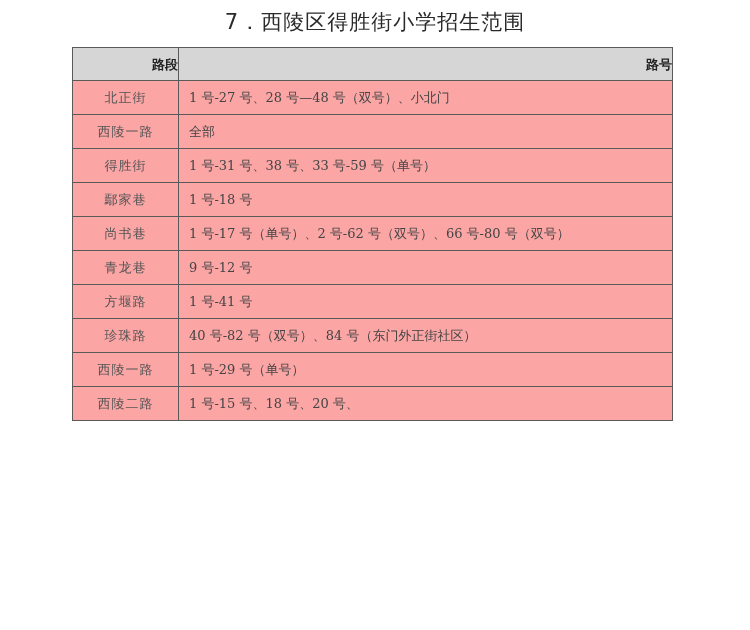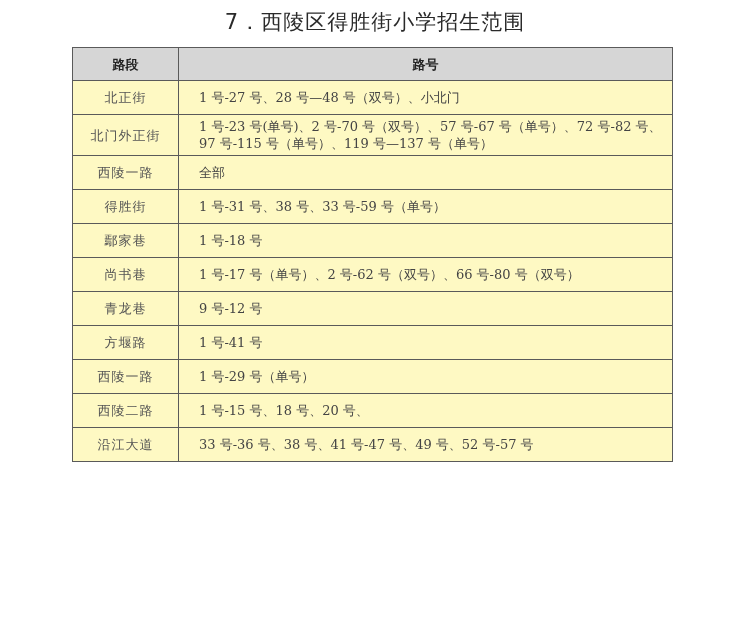--- a/index.html
+++ b/index.html
@@ -45,36 +45,36 @@
       line-height: 17px;
       padding: 0;
     }
     thead th {
       background: #d6d6d6;
       height: 32px;
       font-family: "DejaVu Sans", "Liberation Sans", sans-serif;
       font-weight: bold;
       font-size: 13px;
       color: #222;
-      text-align: center;
+      text-align: right;
     }
     tbody td {
       height: 33px;
-      background: #fef9c3;
+      background: #fca5a5;
       margin-left: 28px;
     }
     tbody tr.tall td { height: 40px; }
     td.road {
       text-align: center;
       color: #555;
       letter-spacing: 1px;
     }
     td.range {
       text-align: left;
-      padding-left: 20px;
+      padding-left: 10px;
       color: #444;
     }
   </style>
 </head>
 <body>
 
 <div class="doc-title">7．西陵区得胜街小学招生范围</div>
 
 <div class="table-wrap">
   <table>
@@ -85,24 +85,20 @@
     <thead>
       <tr>
         <th>路段</th>
         <th>路号</th>
       </tr>
     </thead>
     <tbody>
       <tr>
         <td class="road">北正街</td>
         <td class="range">1 号-27 号、28 号—48 号（双号）、小北门</td>
-      </tr>
-      <tr class="tall">
-        <td class="road">北门外正街</td>
-        <td class="range">1 号-23 号(单号)、2 号-70 号（双号）、57 号-67 号（单号）、72 号-82 号、97 号-115 号（单号）、119 号—137 号（单号）</td>
       </tr>
       <tr>
         <td class="road">西陵一路</td>
         <td class="range">全部</td>
       </tr>
       <tr>
         <td class="road">得胜街</td>
         <td class="range">1 号-31 号、38 号、33 号-59 号（单号）</td>
       </tr>
       <tr>
@@ -115,26 +111,26 @@
       </tr>
       <tr>
         <td class="road">青龙巷</td>
         <td class="range">9 号-12 号</td>
       </tr>
       <tr>
         <td class="road">方堰路</td>
         <td class="range">1 号-41 号</td>
       </tr>
       <tr>
+        <td class="road">珍珠路</td>
+        <td class="range">40 号-82 号（双号）、84 号（东门外正街社区）</td>
+      </tr>
+      <tr>
         <td class="road">西陵一路</td>
         <td class="range">1 号-29 号（单号）</td>
       </tr>
       <tr>
         <td class="road">西陵二路</td>
         <td class="range">1 号-15 号、18 号、20 号、</td>
       </tr>
-      <tr>
-        <td class="road">沿江大道</td>
-        <td class="range">33 号-36 号、38 号、41 号-47 号、49 号、52 号-57 号</td>
-      </tr>
     </tbody>
   </table>
 </div>
 
 </body></html>

